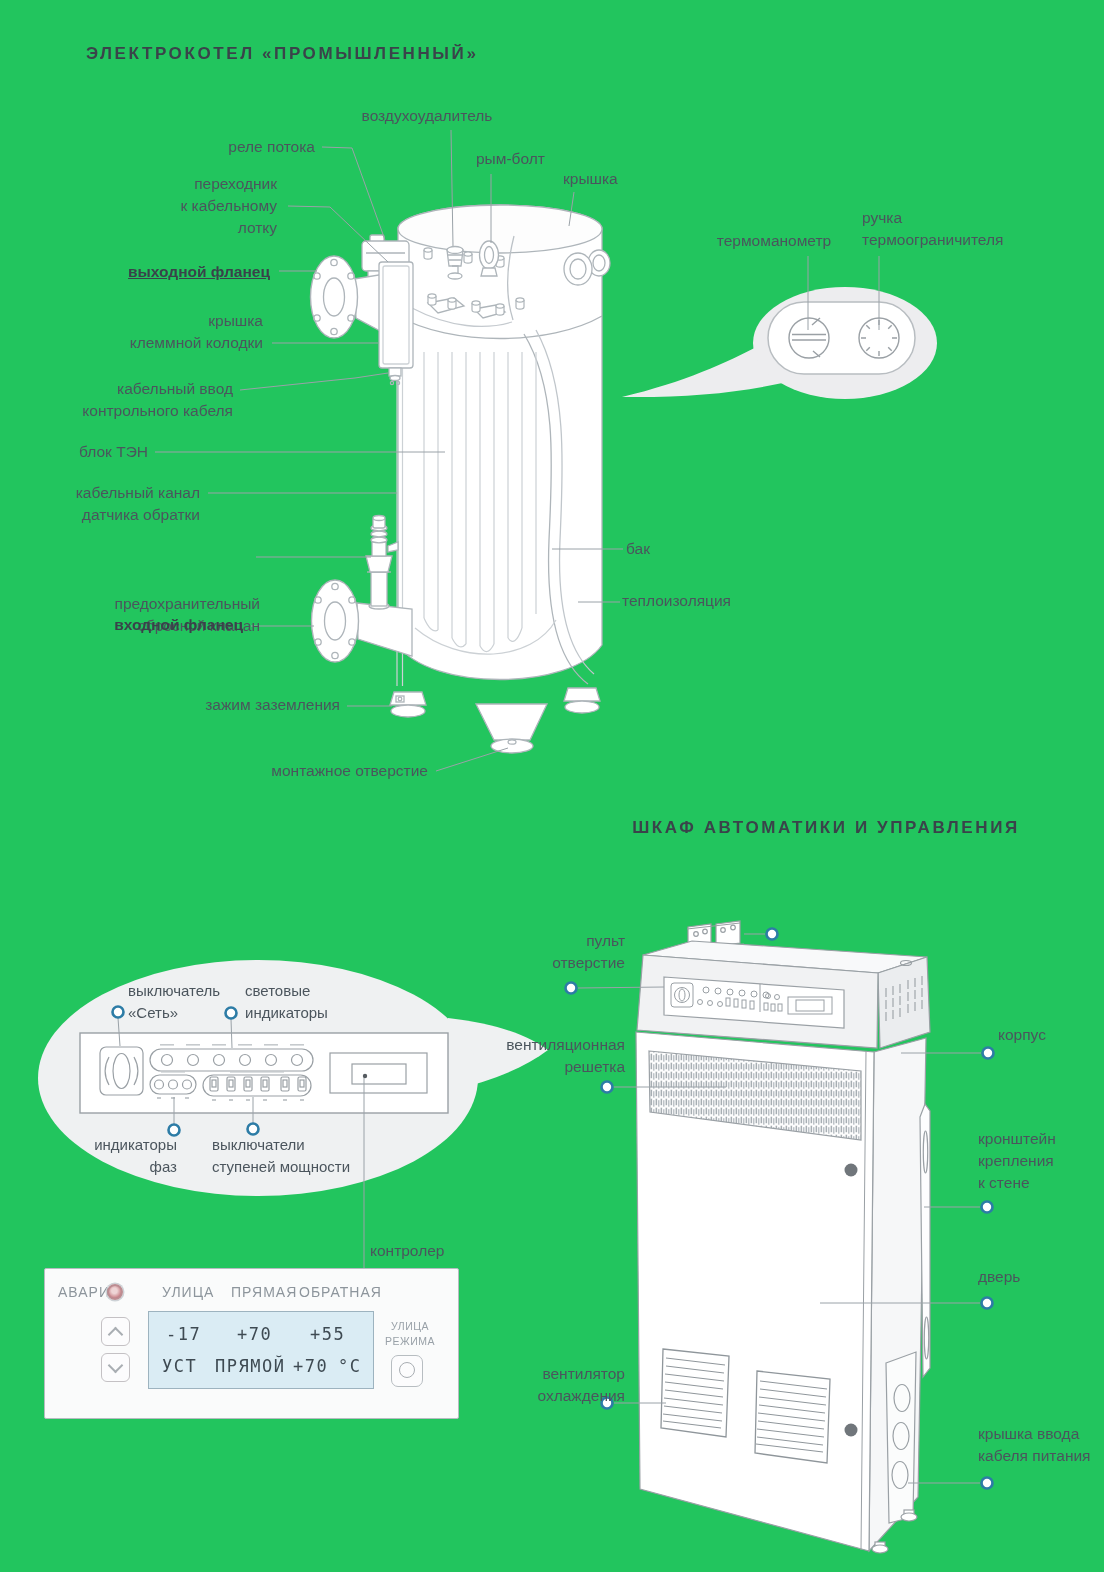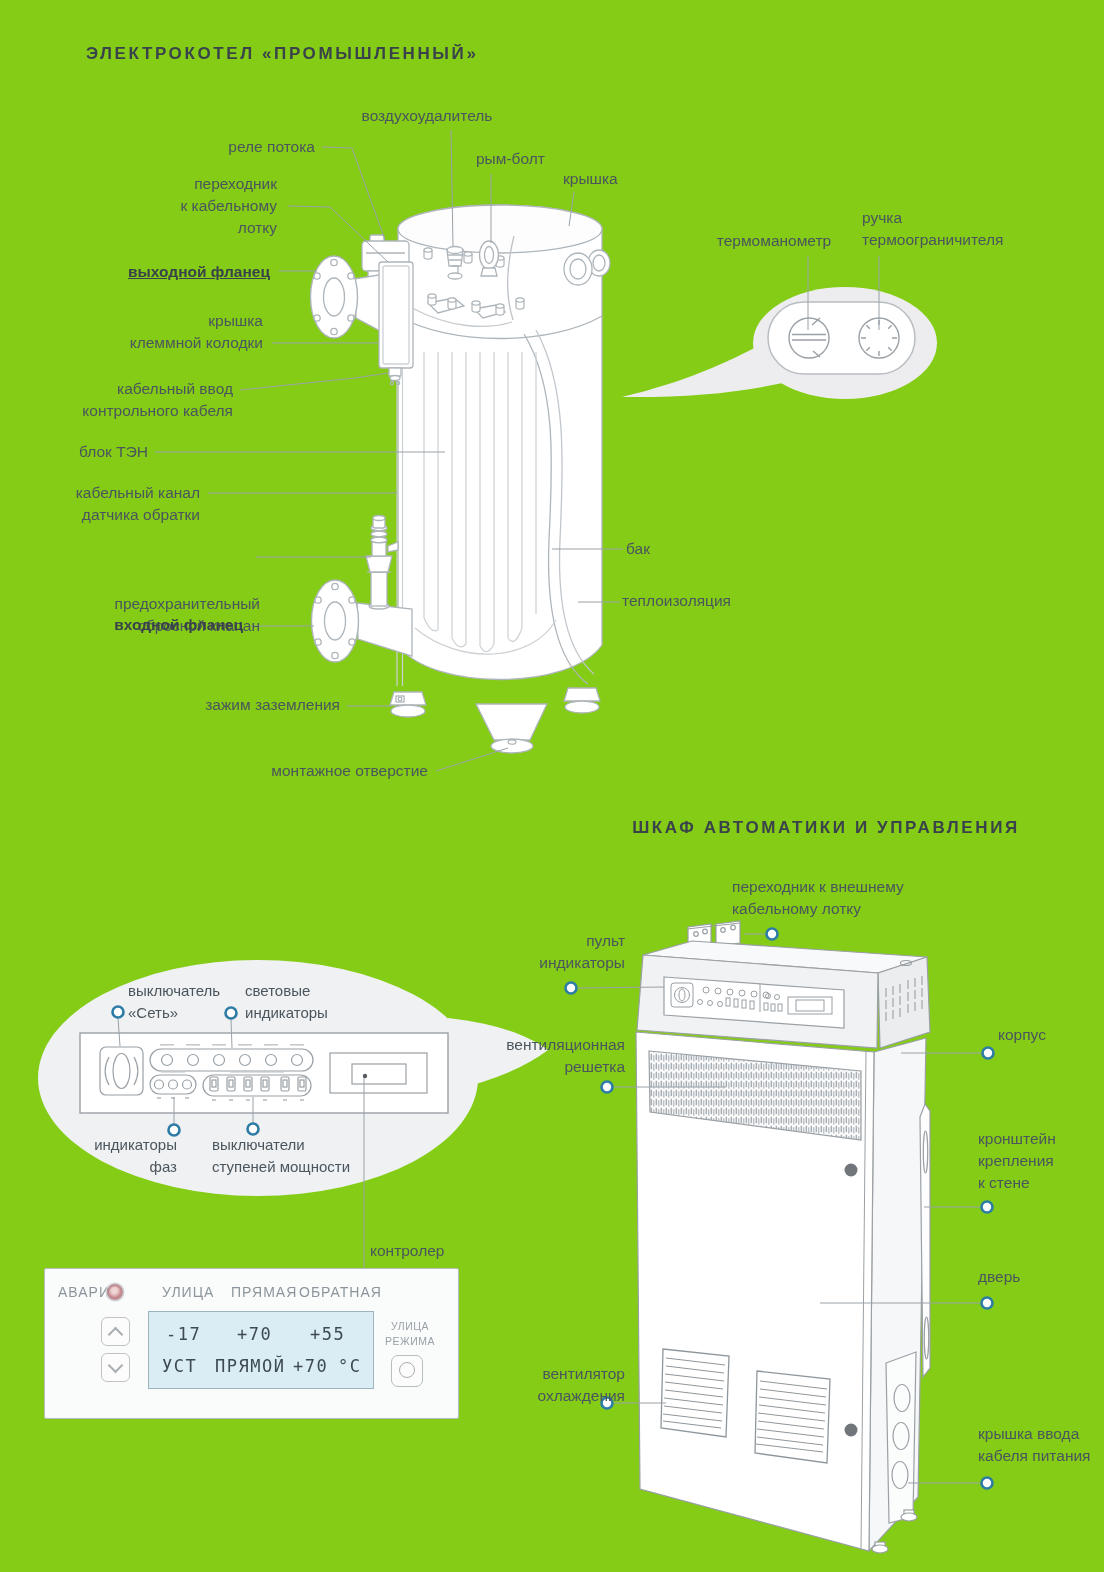--- a/index.html
+++ b/index.html
@@ -1,16 +1,16 @@
 <!DOCTYPE html>
 <html><head>
 <meta charset="utf-8">
 <style>
   html,body{margin:0;padding:0;background:#fff;}
-  .page{position:relative;width:1104px;height:1572px;background:#84cc16;overflow:hidden;
+  .page{position:relative;width:1104px;height:1572px;background:#22c55e;overflow:hidden;
         font-family:"Liberation Sans",sans-serif;color:#4a545c;}
   .art{position:absolute;left:0;top:0;}
   .sec-title{position:absolute;font-weight:700;font-size:17px;letter-spacing:2.6px;color:#3a434a;white-space:pre-line;}
   .lbl{position:absolute;font-size:15.5px;line-height:22px;color:#4b555d;white-space:pre-line;}
   .lbl.r{text-align:right;}
   .lbl.c{text-align:center;}
   .lbl.b{font-weight:700;color:#39424a;}
   .lbl.sm{font-size:15px;}
   
   .controller{position:absolute;left:44px;top:1268px;width:413px;height:149px;background:#fafbfb;
@@ -419,24 +419,22 @@
 <div class="lbl r" style="left:178px;top:694px;width:162px;">зажим заземления</div>
 <div class="lbl r" style="left:248px;top:760px;width:180px;">монтажное отверстие</div>
 <div class="lbl c" style="left:710px;top:230px;width:128px;">термоманометр</div>
 <div class="lbl" style="left:862px;top:207px;width:170px;">ручка
 термоограничителя</div>
 <div class="lbl" style="left:626px;top:538px;width:60px;">бак</div>
 <div class="lbl" style="left:622px;top:590px;width:130px;">теплоизоляция</div>
 
 <div class="sec-title" style="left:630px;top:818px;width:392px;text-align:center;">ШКАФ АВТОМАТИКИ И УПРАВЛЕНИЯ</div>
 
-<div class="lbl" style="left:732px;top:876px;width:230px;">переходник к внешнему
-кабельному лотку</div>
 <div class="lbl r" style="left:500px;top:930px;width:125px;">пульт
-индикаторы</div>
+отверстие</div>
 <div class="lbl" style="left:978px;top:1024px;width:100px;margin-left:20px;">корпус</div>
 <div class="lbl r" style="left:490px;top:1034px;width:135px;">вентиляционная
 решетка</div>
 <div class="lbl" style="left:978px;top:1128px;width:110px;">кронштейн
 крепления
 к стене</div>
 <div class="lbl" style="left:978px;top:1266px;width:80px;">дверь</div>
 <div class="lbl r" style="left:490px;top:1346px;width:135px;margin-top:17px;">вентилятор
 охлаждения</div>
 <div class="lbl" style="left:978px;top:1423px;width:140px;">крышка ввода

